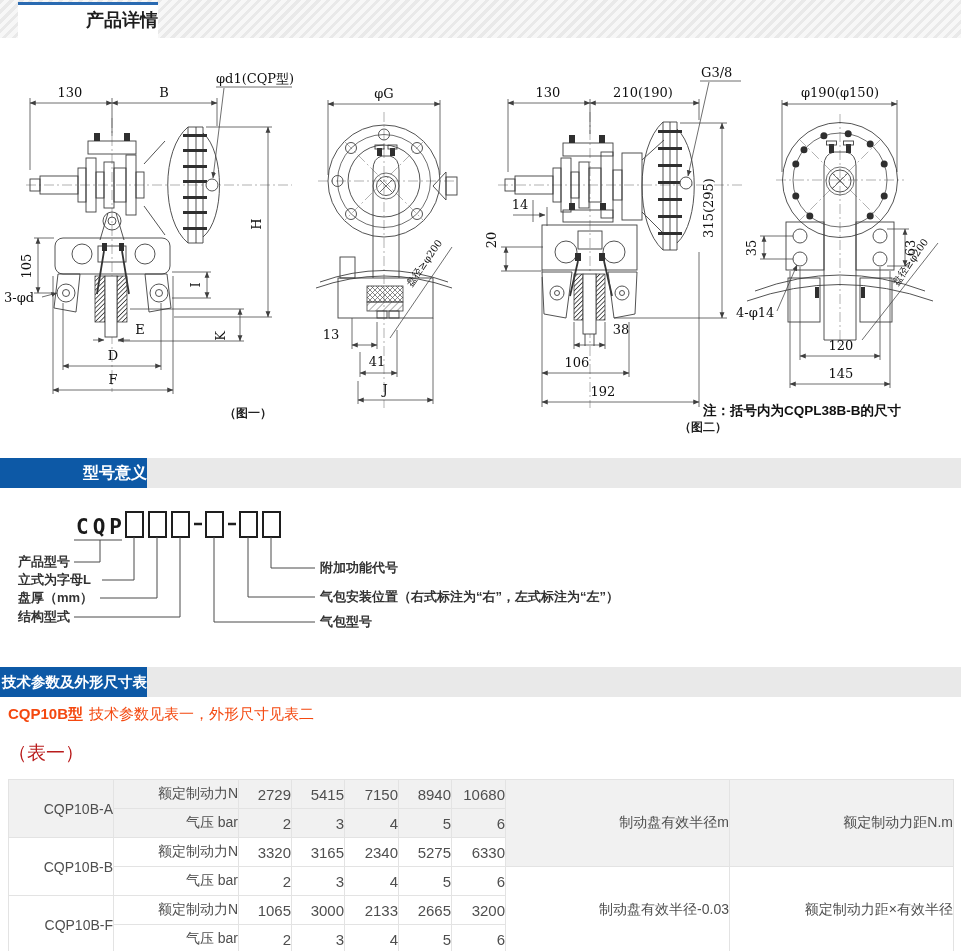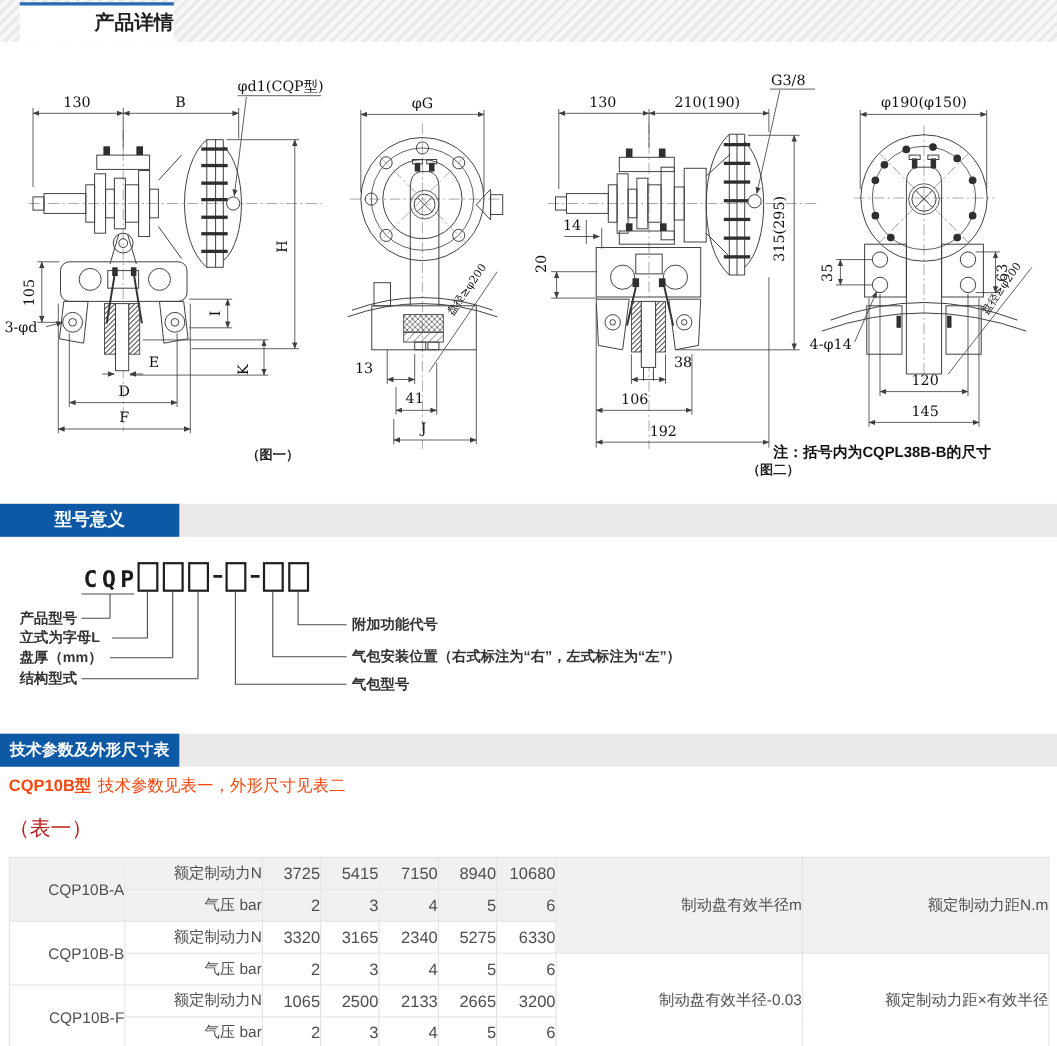--- a/index.html
+++ b/index.html
@@ -6,22 +6,22 @@
   #page{position:relative;width:961px;height:951px;background:#fff;overflow:hidden;
         font-family:"Liberation Sans",sans-serif}
   
   .topbar{position:absolute;left:0;top:0;width:961px;height:38px;
           background:repeating-linear-gradient(135deg,#e9e9e9 0 3px,#f7f7f7 3px 7px)}
   .tab{position:absolute;left:18px;top:2px;width:140px;height:36px;background:#fff;
        border-top:3px solid #2a6ab1;box-sizing:border-box;text-align:right;
        font-weight:bold;font-size:18px;color:#1f1f1f;line-height:31px}
   
   .secbar{position:absolute;left:0;width:961px;height:30px;background:#e9e9e9}
-  .secbar .blue{position:absolute;left:0;top:0;width:163px;height:30px;background:#0d59a6;
-                color:#fff;font-weight:bold;text-align:center}
+  .secbar .blue{position:absolute;left:0;top:0;width:147px;height:30px;background:#0d59a6;
+                color:#fff;font-weight:bold;text-align:right}
   .secbar.first{top:458px}
   .secbar.second{top:667px}
   .blue.t1{font-size:16px;line-height:30px}
   .blue.t2{font-size:14.5px;line-height:30px}
   
   .intro{position:absolute;left:8px;top:705px;font-size:15px;color:#f4480f}
   .intro .m{font-weight:bold;margin-right:6px}
   .tcap{position:absolute;left:8px;top:740px;font-size:19px;color:#b91c1c}
   
   table.spec{position:absolute;left:8px;top:779px;border-collapse:collapse;table-layout:fixed;
@@ -382,21 +382,21 @@
         <col style="width:54px">
         <col style="width:53px">
         <col style="width:54px">
       <col style="width:224px">
         <col style="width:224px">
     </colgroup>
     <tbody>
         <tr>
       <td class="gy" rowspan="2">CQP10B-A</td>
       <td class="gy">额定制动力N</td>
-      <td class="gy val">3725</td>
+      <td class="gy val">2729</td>
       <td class="gy val">5415</td>
       <td class="gy val">7150</td>
       <td class="gy val">8940</td>
       <td class="gy val">10680</td>
       <td class="gy" rowspan="3">制动盘有效半径m</td>
       <td class="gy" rowspan="3">额定制动力距N.m</td>
     </tr>
     <tr>
       <td class="gy">气压 bar</td>
       <td class="gy val">2</td>
@@ -421,21 +421,21 @@
       <td class="val">4</td>
       <td class="val">5</td>
       <td class="val">6</td>
       <td rowspan="3">制动盘有效半径-0.03</td>
       <td rowspan="3">额定制动力距×有效半径</td>
     </tr>
     <tr>
       <td rowspan="2">CQP10B-F</td>
       <td>额定制动力N</td>
       <td class="val">1065</td>
-      <td class="val">2500</td>
+      <td class="val">3000</td>
       <td class="val">2133</td>
       <td class="val">2665</td>
       <td class="val">3200</td>
     </tr>
     <tr>
       <td>气压 bar</td>
       <td class="val">2</td>
       <td class="val">3</td>
       <td class="val">4</td>
       <td class="val">5</td>

